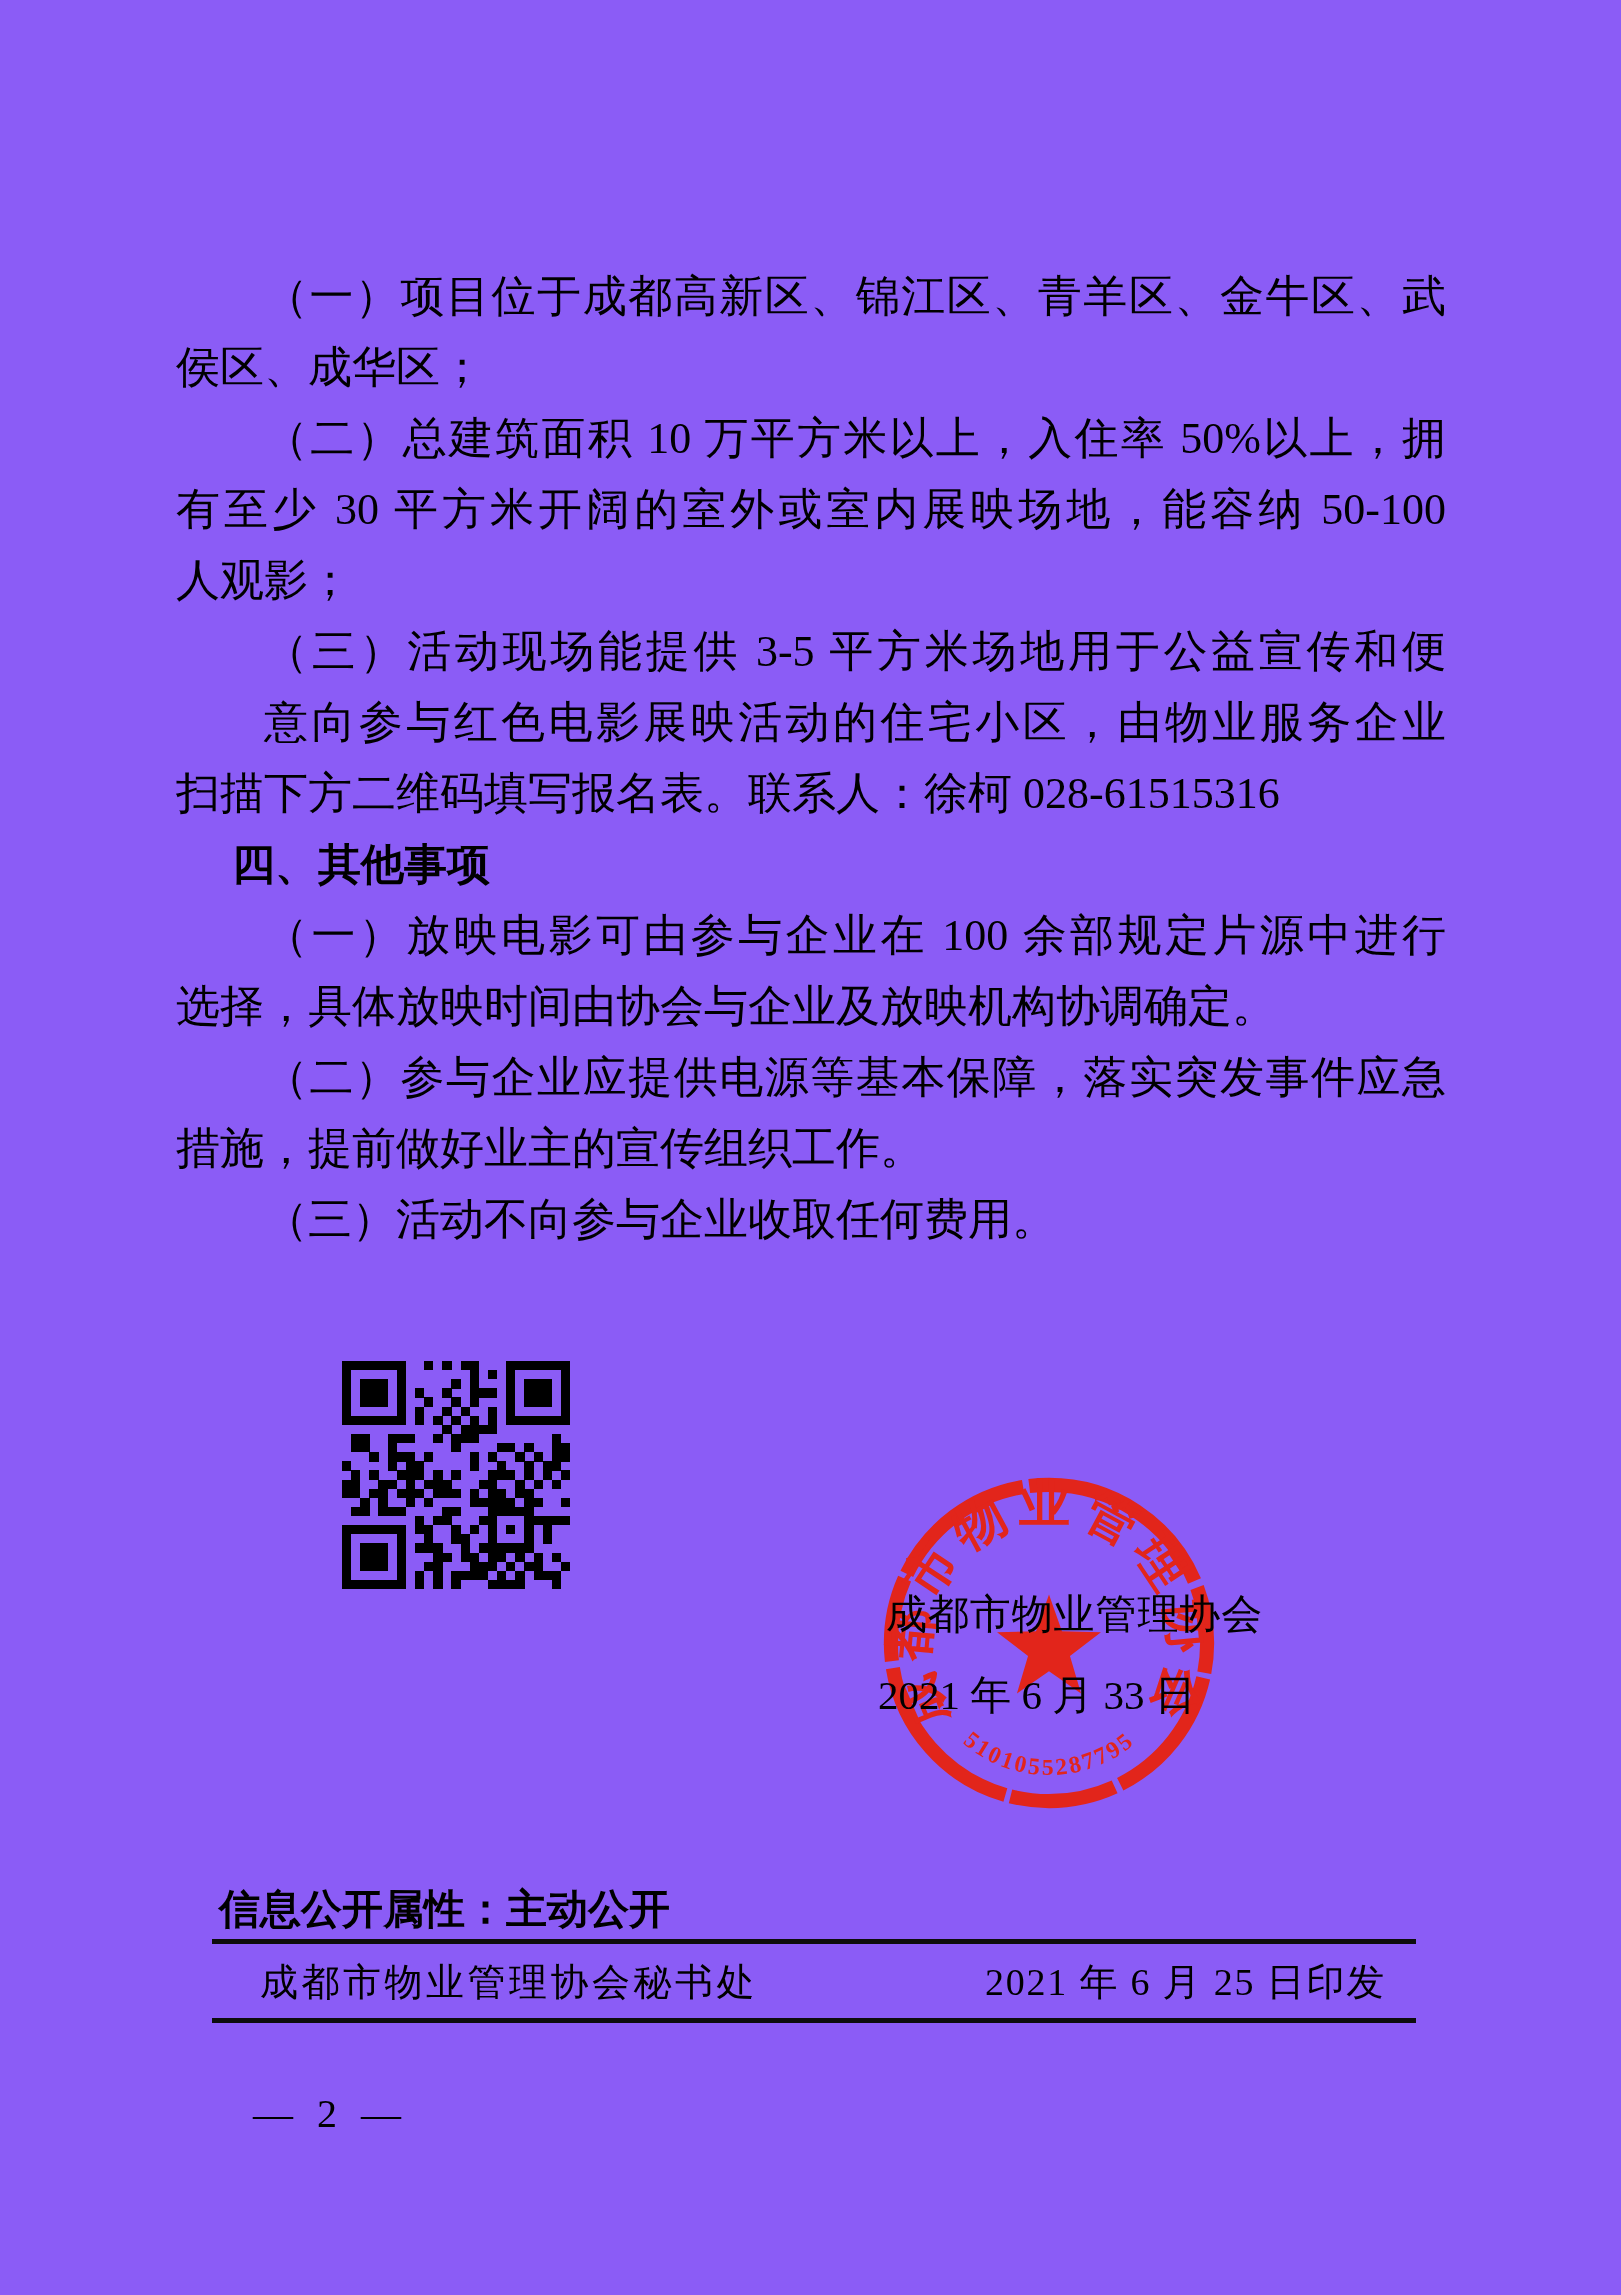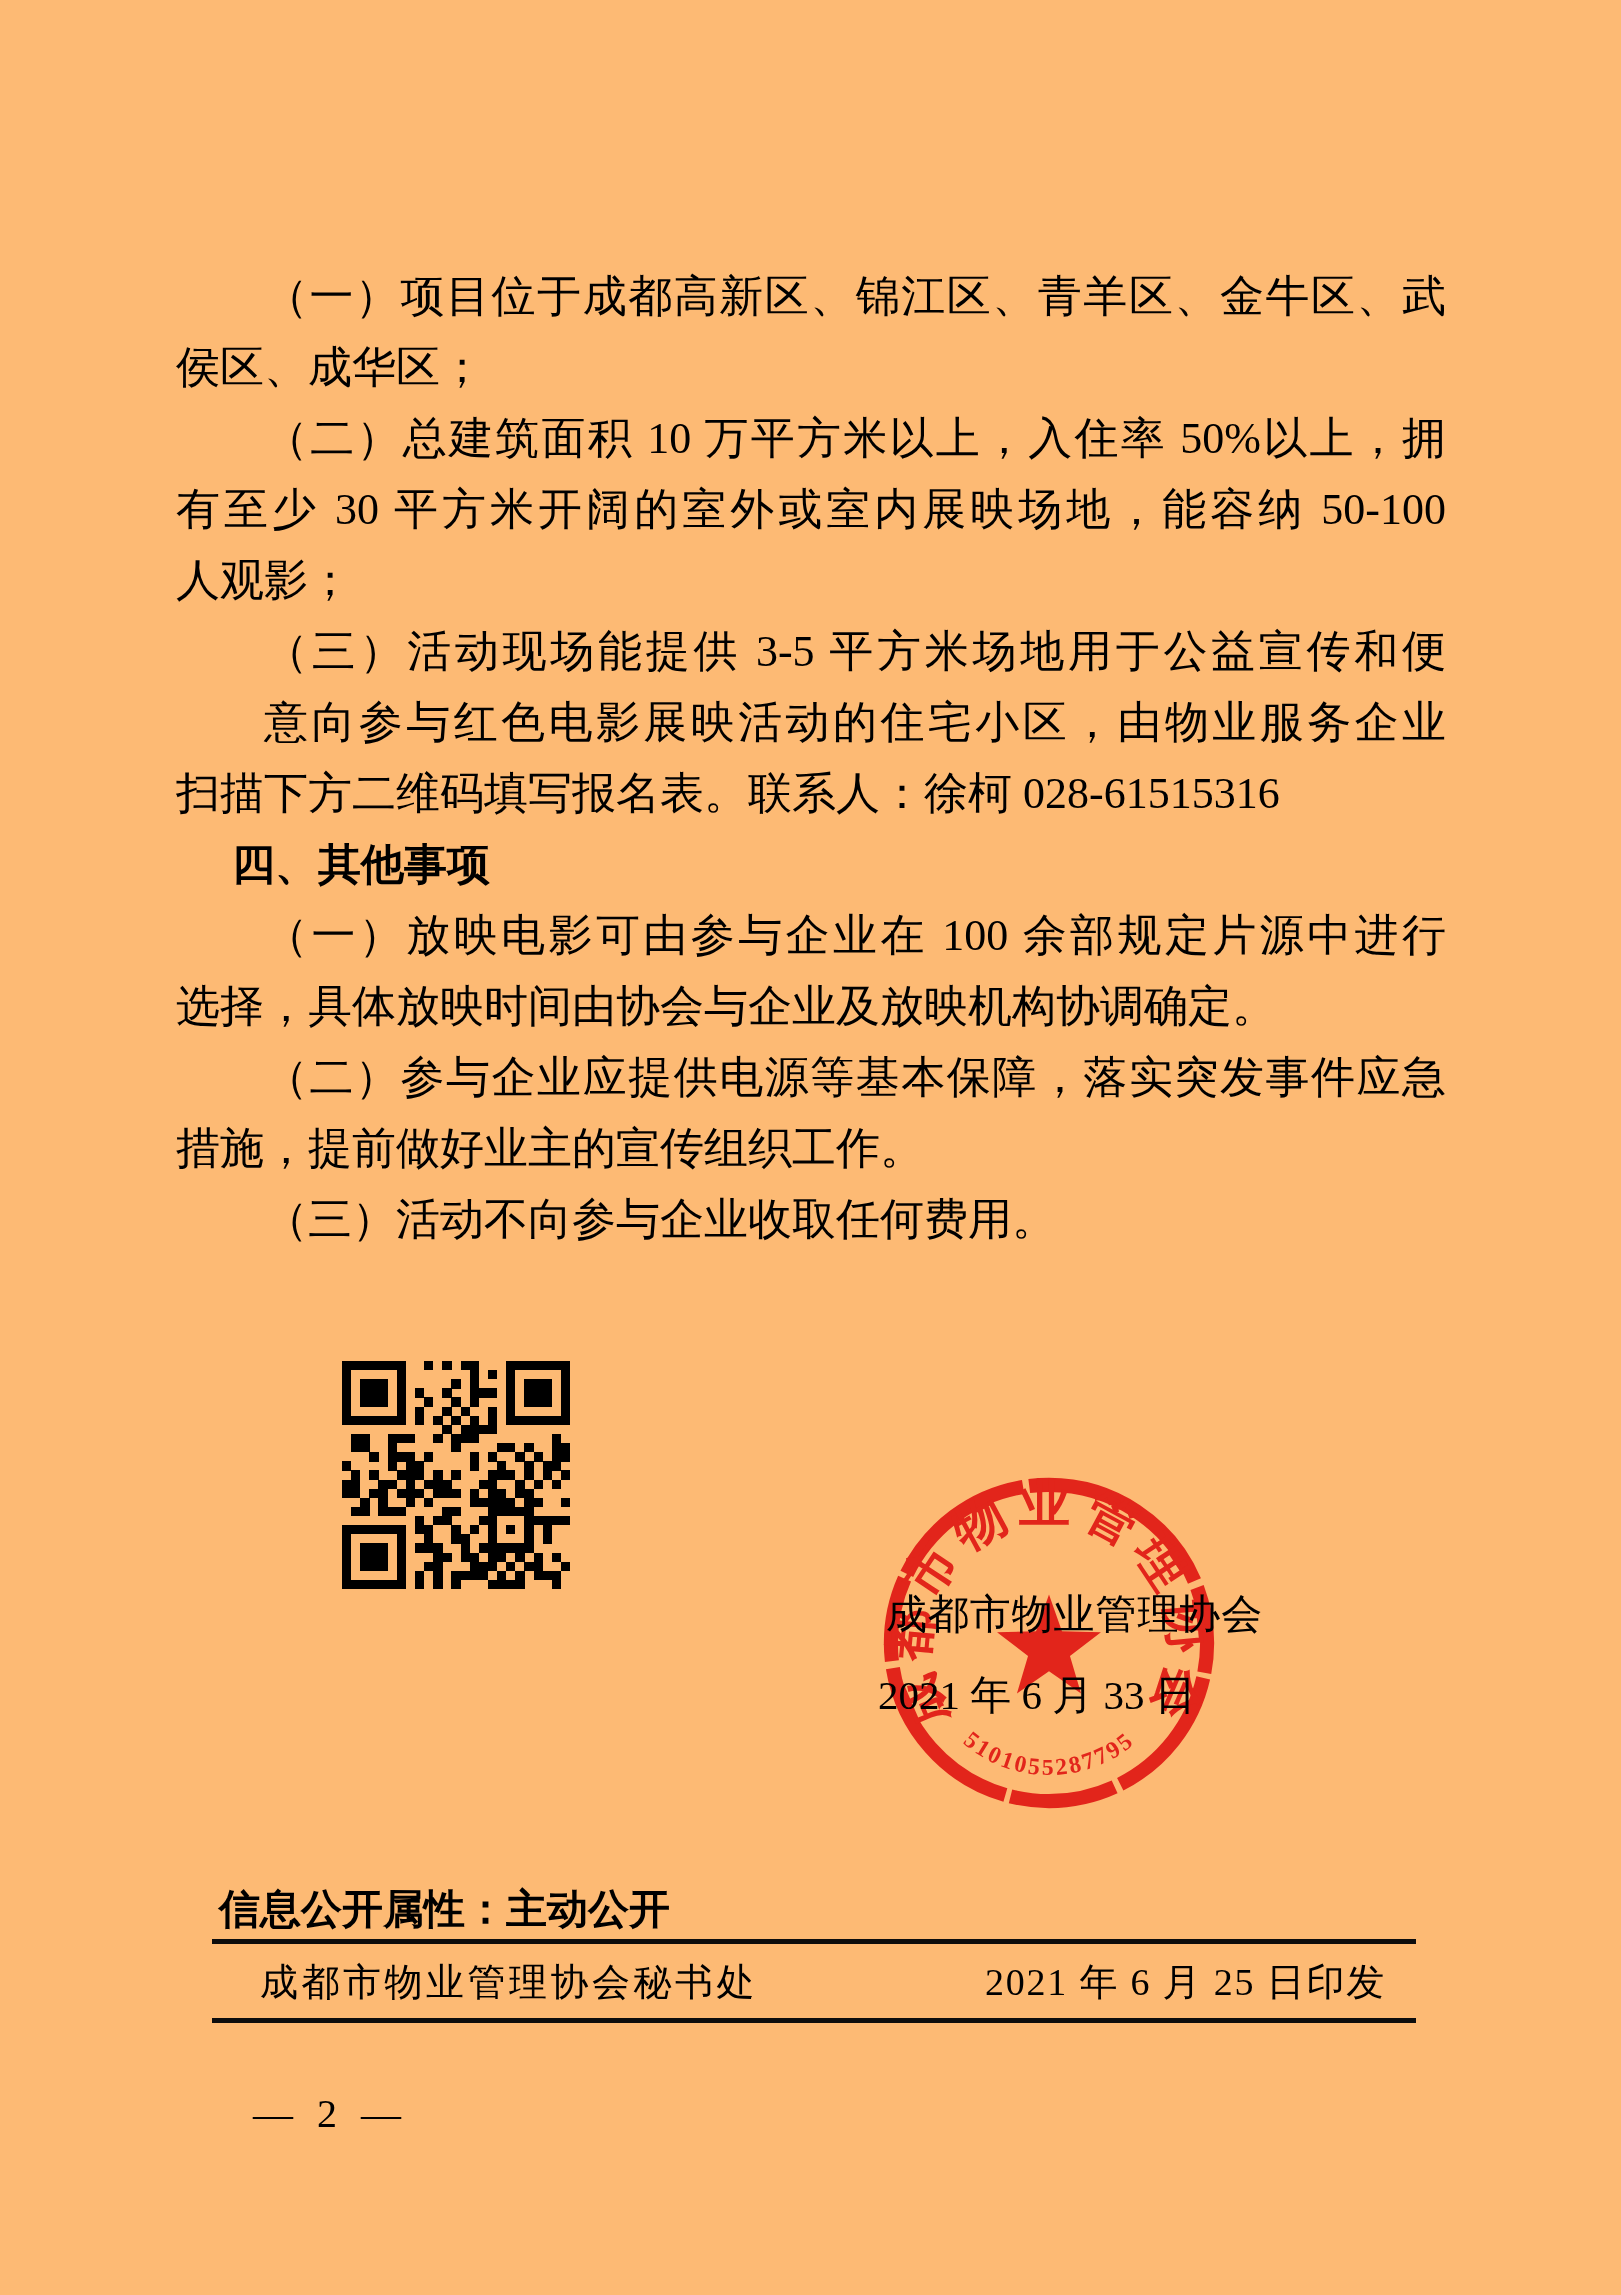--- a/index.html
+++ b/index.html
@@ -1,20 +1,20 @@
 <!DOCTYPE html>
 <html style="--seal-red: #e2251b;font-size:14px"><head>
 <meta charset="utf-8">
 <style>
   html,body{margin:0;padding:0;background:#888;}
   #page{
     position:relative;
     width:1622px;height:2295px;
     margin:0 auto;
-    background:#fdba74;
+    background:#8b5cf6;
     font-family:"Liberation Serif","DejaVu Serif",serif;
     color:#000;
     overflow:hidden;
   }
   
   .body-text{
     position:absolute;left:176px;top:261px;width:1270px;
     font-size:44px;line-height:71px;
   }
   .line{display:block;height:71px;}

